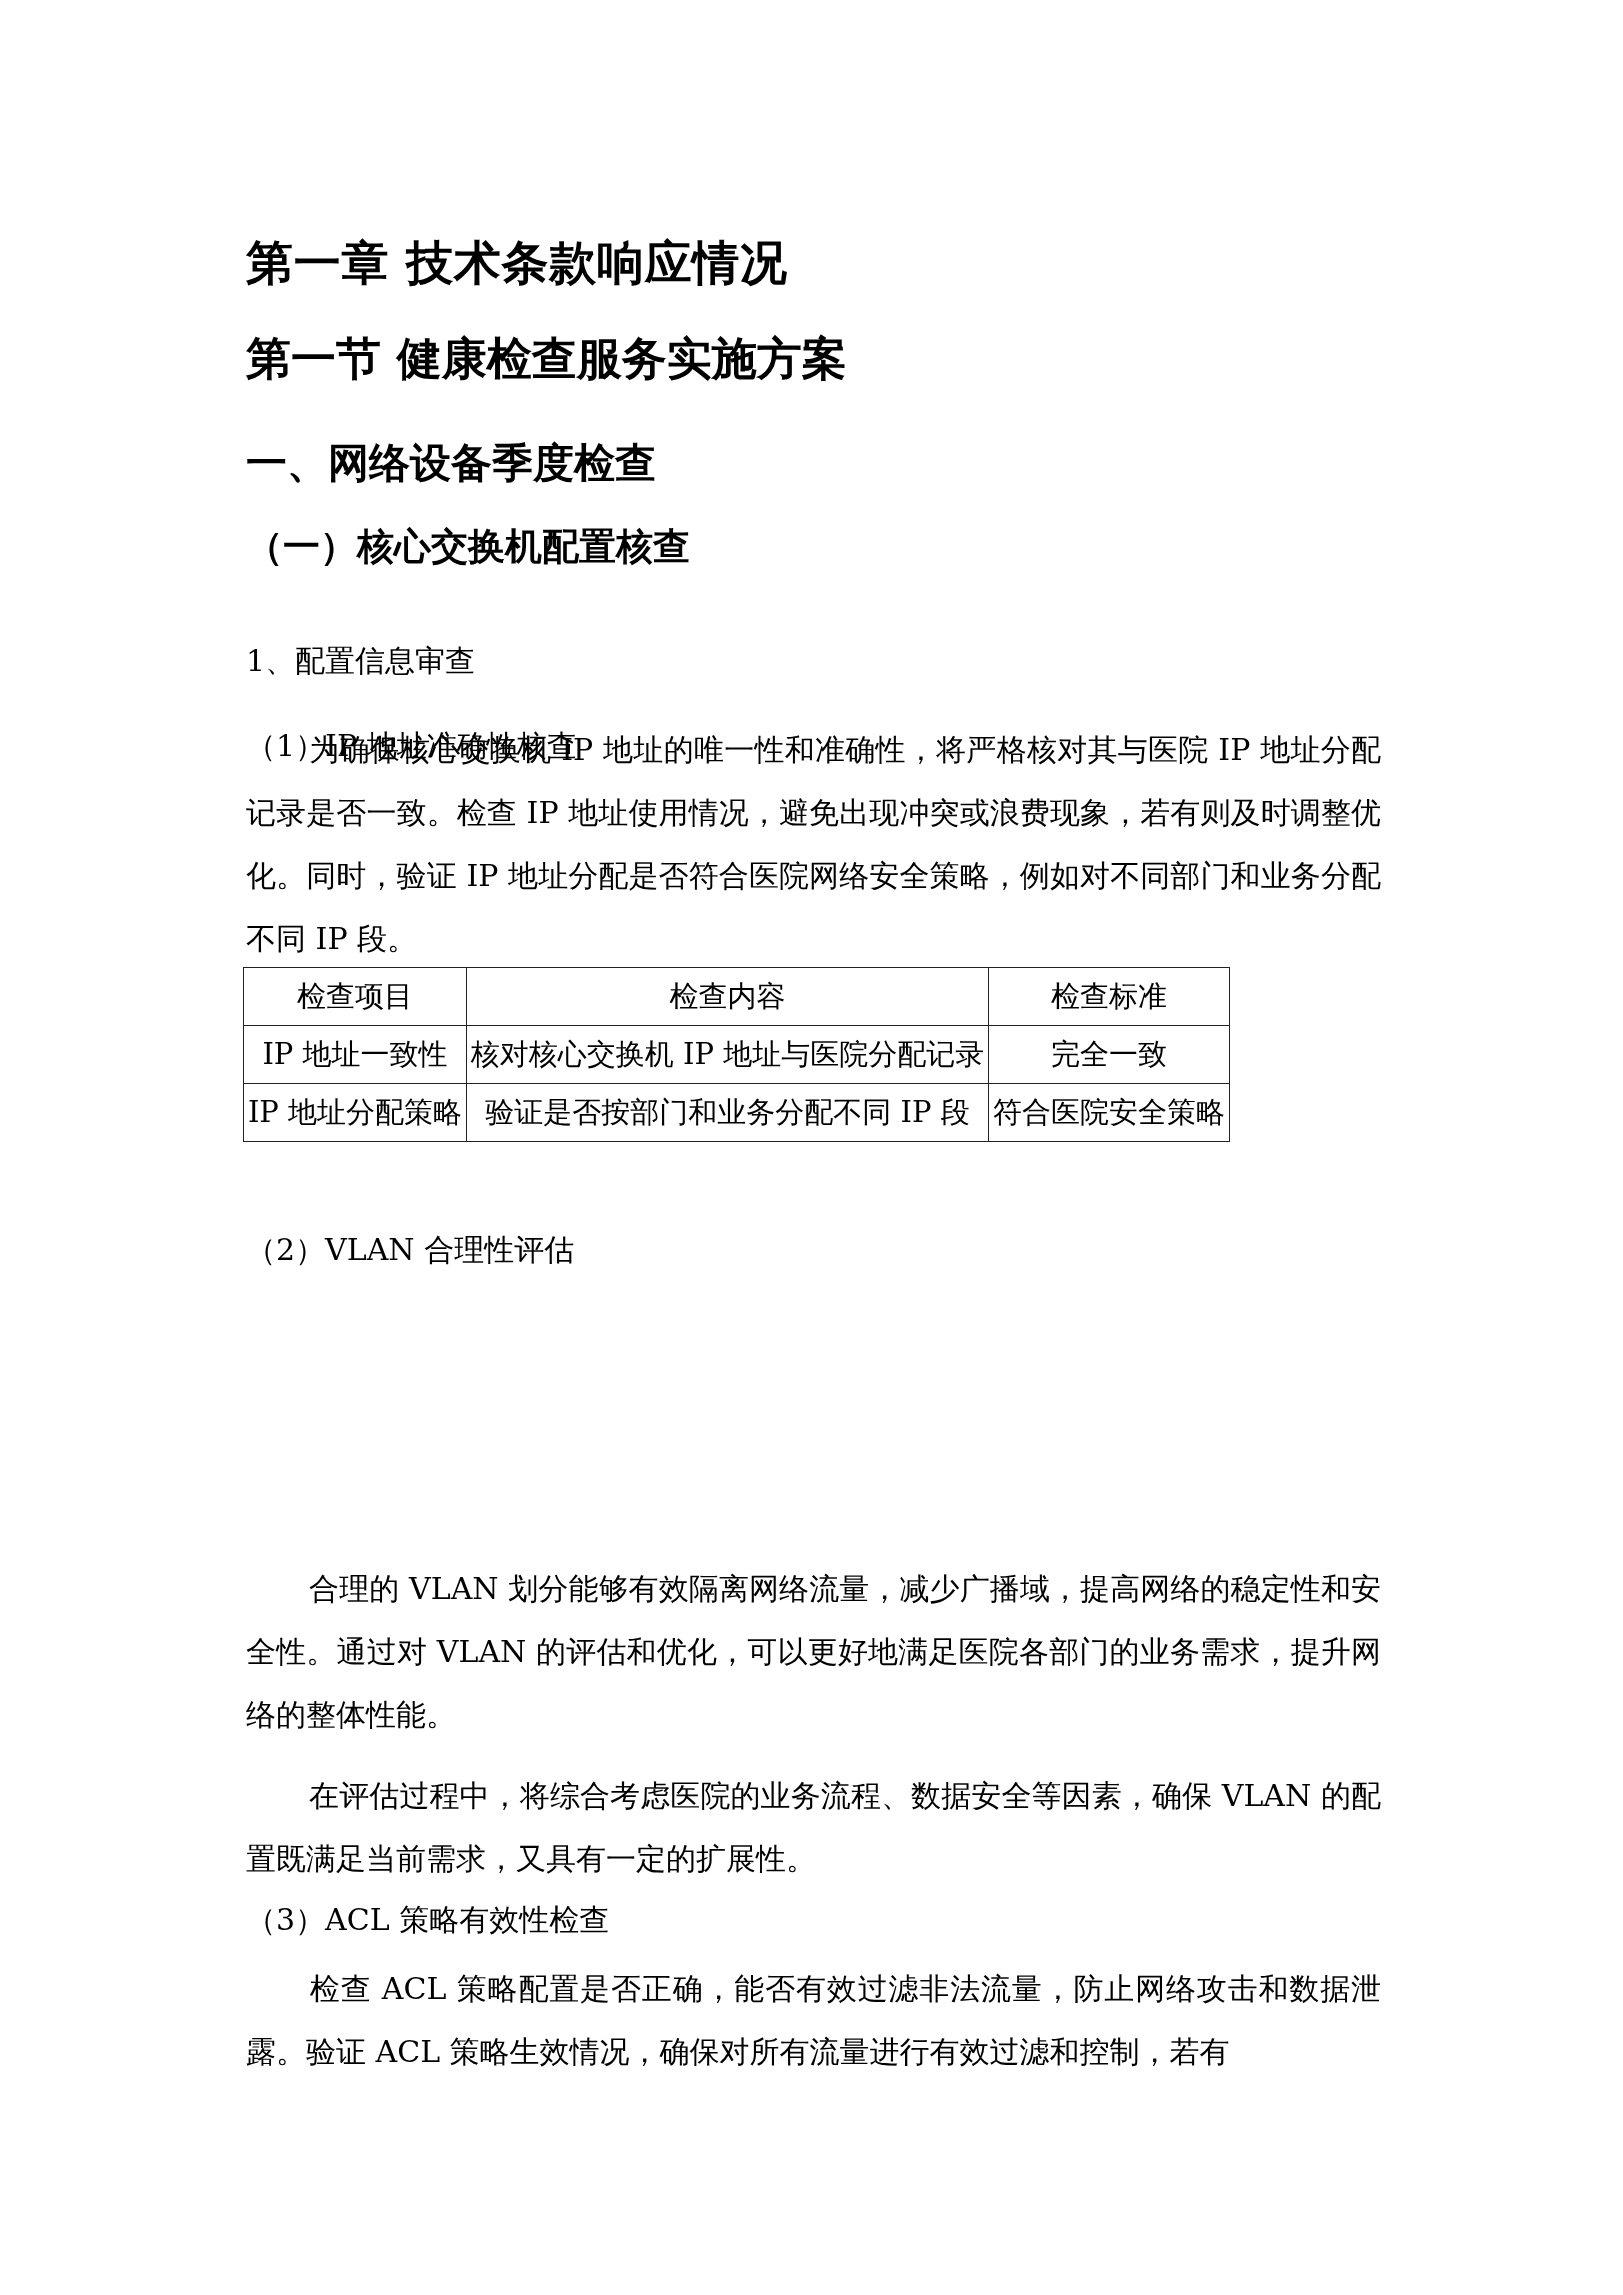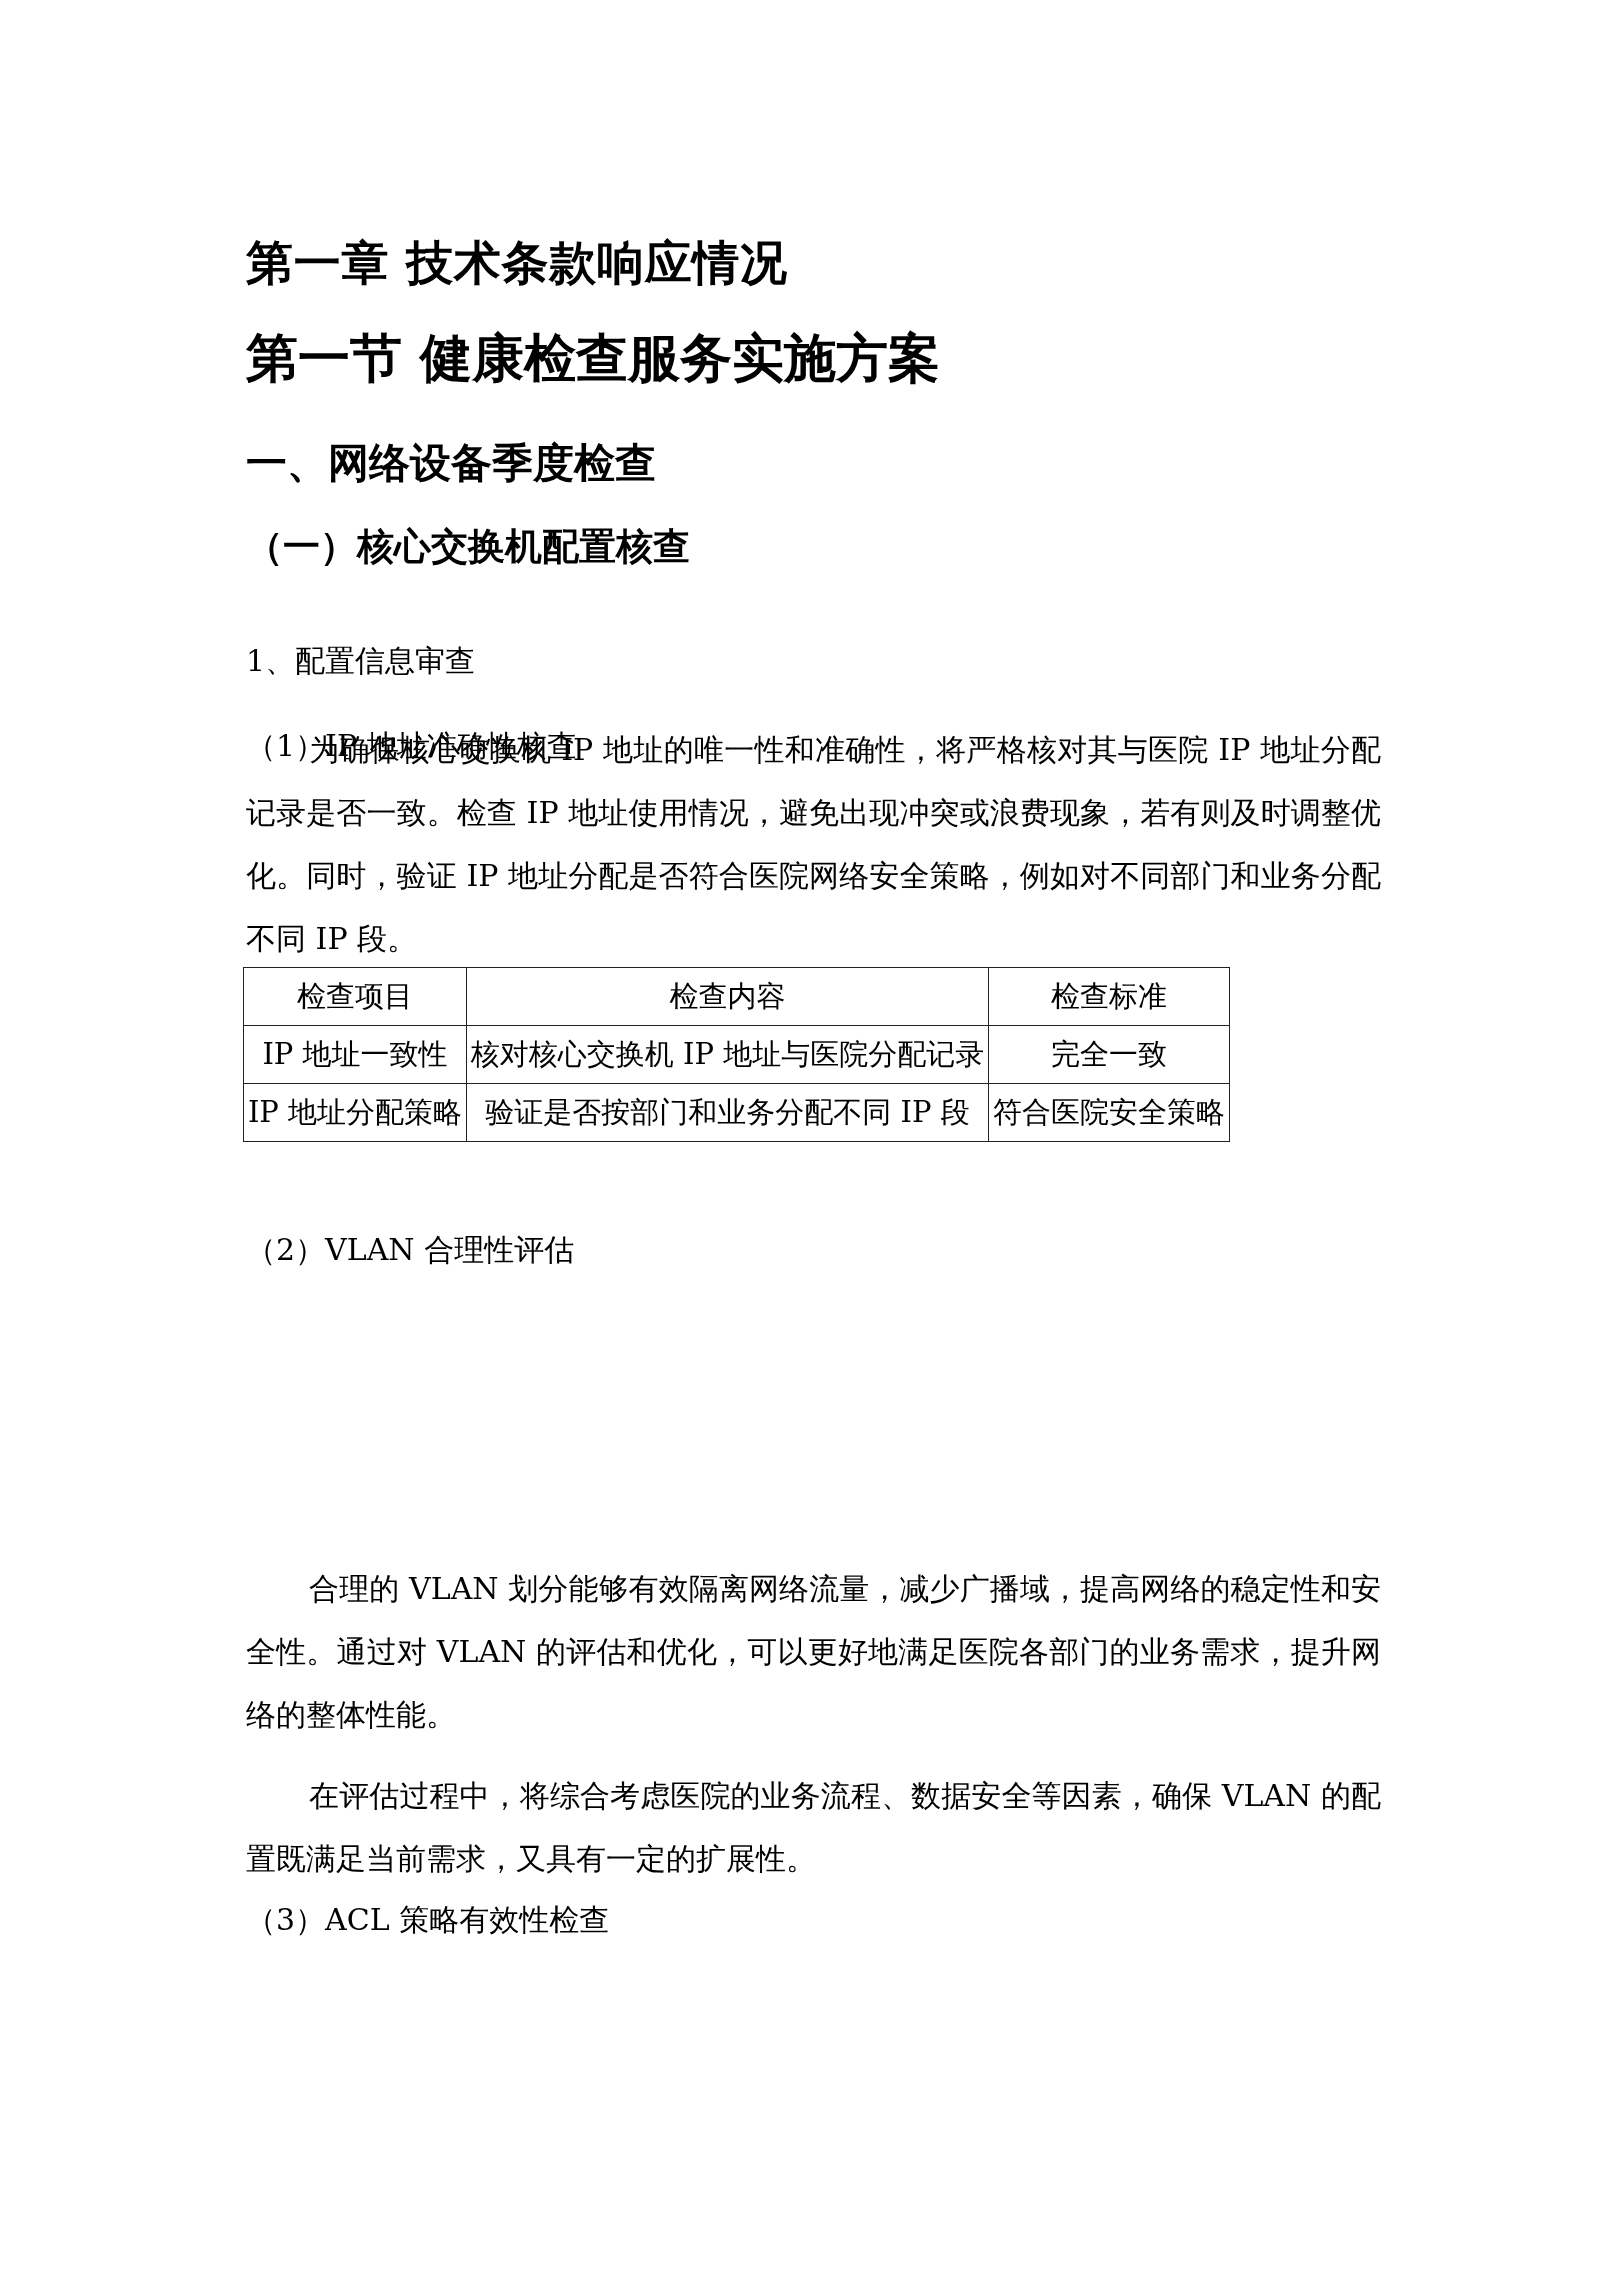--- a/index.html
+++ b/index.html
@@ -3,21 +3,21 @@
 <meta charset="utf-8">
 <style>
   html, body { margin: 0; padding: 0; background: #ffffff; }
   body { width: 1623px; height: 2295px; position: relative; overflow: hidden; color: #000; }
   .page { position: absolute; left: 0; top: 0; width: 1623px; height: 2295px; background: #fff; }
   .abs { position: absolute; white-space: nowrap; margin: 0; }
   .serif { font-family: "DejaVu Serif", "Liberation Serif", serif; }
   .sans { font-family: "DejaVu Sans", "Liberation Sans", sans-serif; }
 
   .h-chapter { left: 246px; top: 230px; font-size: 47px; font-weight: bold; line-height: 65px; letter-spacing: 0.7px; }
-  .h-section { left: 246px; top: 327px; font-size: 52px; font-weight: bold; line-height: 63px; }
+  .h-section { left: 246px; top: 327px; font-size: 45px; font-weight: bold; line-height: 63px; }
   .h-part    { left: 246px; top: 434px; font-size: 41px; font-weight: bold; line-height: 59px; }
   .h-sub     { left: 246px; top: 517px; font-size: 37px; line-height: 59px; }
   .h-item    { left: 246px; top: 636px; font-size: 30px; line-height: 50px; }
   .h-check   { left: 246px; top: 721px; font-size: 30px; line-height: 50px; }
 
   .para { position: absolute; left: 246px; width: 1135px; font-size: 30px; line-height: 63px; text-align: justify; margin: 0; }
   .para .indent { display: inline-block; width: 63px; }
 
   table.tbl { position: absolute; left: 243px; top: 967px; width: 967px; border-collapse: collapse; font-size: 29px; }
   table.tbl td { border: 1.3px solid #222; height: 57px; text-align: center; vertical-align: middle; padding: 0 3.9px; white-space: nowrap; }
@@ -66,15 +66,16 @@
 
   <div class="abs serif h-check" style="top:1225px;">（2）VLAN 合理性评估</div>
 
 
   <p class="para serif" style="top:1557px;"><span class="indent"></span><span>合理的 VLAN 划分能够有效隔离网络流量，减少广播域，提高网络的稳定性和安全性。通过对 VLAN 的评估和优化，可以更好地满足医院各部门的业务需求，提升网络的整体性能。</span></p>
 
   <p class="para serif" style="top:1764px;"><span class="indent"></span><span>在评估过程中，将综合考虑医院的业务流程、数据安全等因素，确保 VLAN 的配置既满足当前需求，又具有一定的扩展性。</span></p>
 
   <div class="abs serif h-check" style="top:1895px;">（3）ACL 策略有效性检查</div>
 
+  <p class="para serif" style="top:1957px;"><span class="indent"></span><span>检查 ACL 策略配置是否正确，能否有效过滤非法流量，防止网络攻击和数据泄露。验证 ACL 策略生效情况，确保对所有流量进行有效过滤和控制，若有</span></p>
 
 </div>
 
 
 </body></html>

